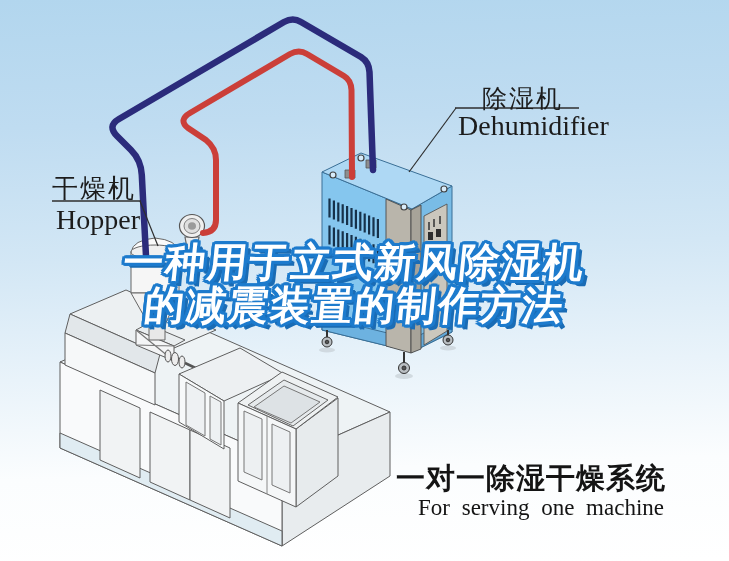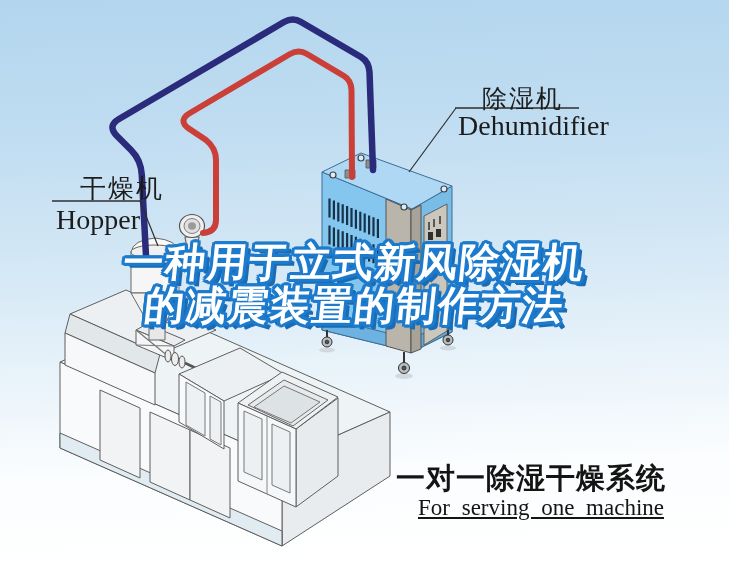--- a/index.html
+++ b/index.html
@@ -32,21 +32,20 @@
       5px 4px 0 #1a6cb5,6px 5px 0 #1a6cb5;
   }
   .caption-zh{
     left:396px;top:459px;width:290px;text-align:left;white-space:nowrap;
     font-size:29px;font-weight:800;letter-spacing:1px;color:#141414;
   }
   .caption-en{
     left:396px;top:495px;width:290px;text-align:center;white-space:nowrap;
     font-size:23px;word-spacing:6px;color:#141414;
     font-family:"Liberation Serif", serif;
-    text-decoration:underline;
   }
 </style>
 </head>
 <body>
 
 <svg class="abs" style="left:0;top:0" width="729" height="561" viewBox="0 0 729 561">
 
   <g stroke="#5f5f5f" stroke-width="1" stroke-linejoin="round">
 
     <g>
@@ -175,21 +174,21 @@
   <path d="M203,233 Q216,232 216,220 L216,160 Q216,148 206,140 L188,128 Q178,120 190,113 L290,54 Q299,49 307,54 L344,76 Q351,80 351.5,90 L352,177" fill="none" stroke-width="6" stroke-linecap="round" stroke-linejoin="round" stroke="#cb3f39"></path>
 
   <g stroke="#2e2e2e" stroke-width="1.5">
     <line x1="52" y1="201" x2="141" y2="201"></line>
     <line x1="140" y1="201" x2="158" y2="246" stroke-width="1.2"></line>
     <line x1="455" y1="108" x2="579" y2="108"></line>
     <line x1="456" y1="108" x2="409" y2="172" stroke-width="1.2"></line>
   </g>
 </svg>
 
-<div class="abs label-zh" style="left:52px;top:171px;margin-left:28px;">干燥机</div>
+<div class="abs label-zh" style="left:52px;top:171px;">干燥机</div>
 <div class="abs label-en" style="left:56px;top:204px;">Hopper</div>
 
 <div class="abs label-zh" style="left:482px;top:82px;font-size:25px;">除湿机</div>
 <div class="abs label-en" style="left:458px;top:110px;">Dehumidifier</div>
 
 <div class="abs title-line" style="top:241px;">一种用于立式新风除湿机</div>
 <div class="abs title-line" style="top:284px;">的减震装置的制作方法</div>
 
 <div class="abs caption-zh">一对一除湿干燥系统</div>
 <div class="abs caption-en">For serving one machine</div>

